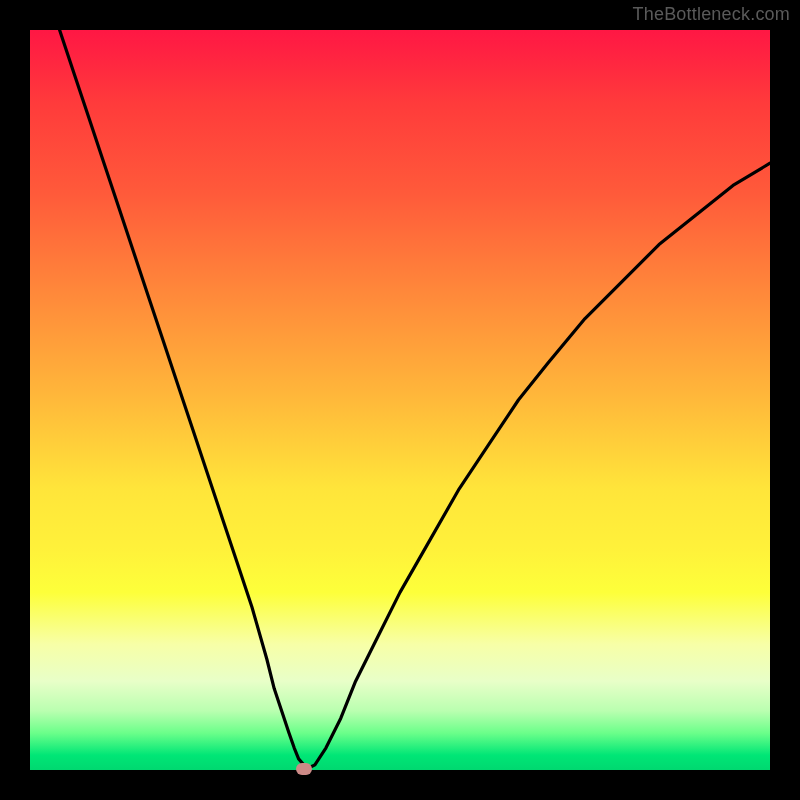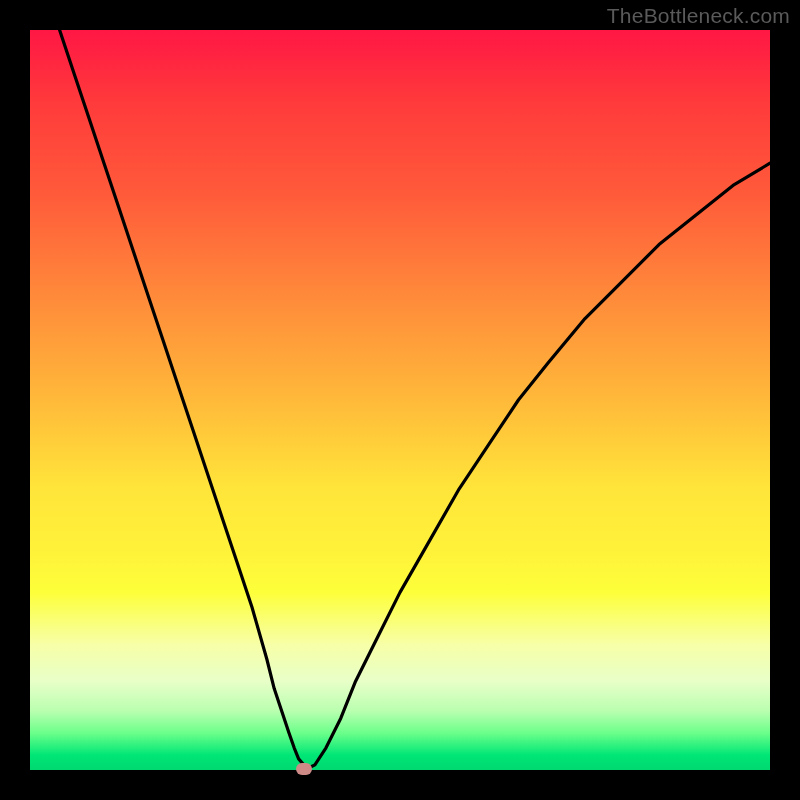--- a/index.html
+++ b/index.html
@@ -15,21 +15,21 @@
     position: relative;
     width: 800px;
     height: 800px;
     background: #000;
   }
   .watermark {
     position: absolute;
     top: 4px;
     right: 10px;
     color: #5a5a5a;
-    font-size: 21px;
+    font-size: 18px;
     font-weight: 400;
     letter-spacing: 0.2px;
     z-index: 5;
   }
   .plot-area {
     position: absolute;
     left: 30px;
     top: 30px;
     width: 740px;
     height: 740px;

